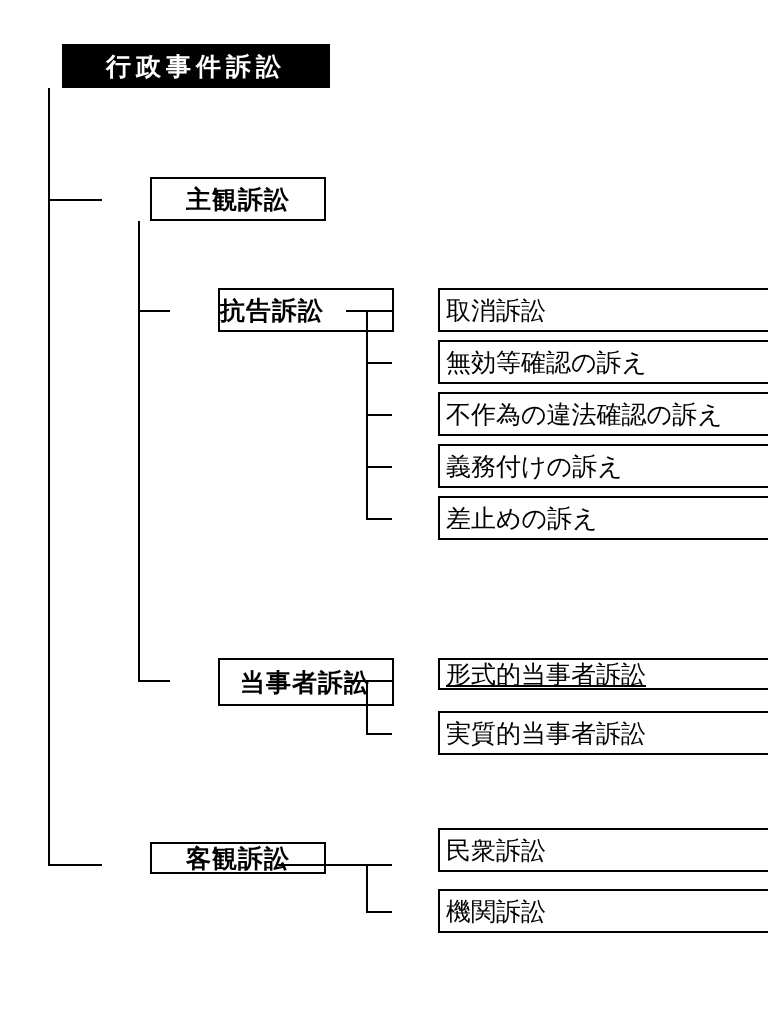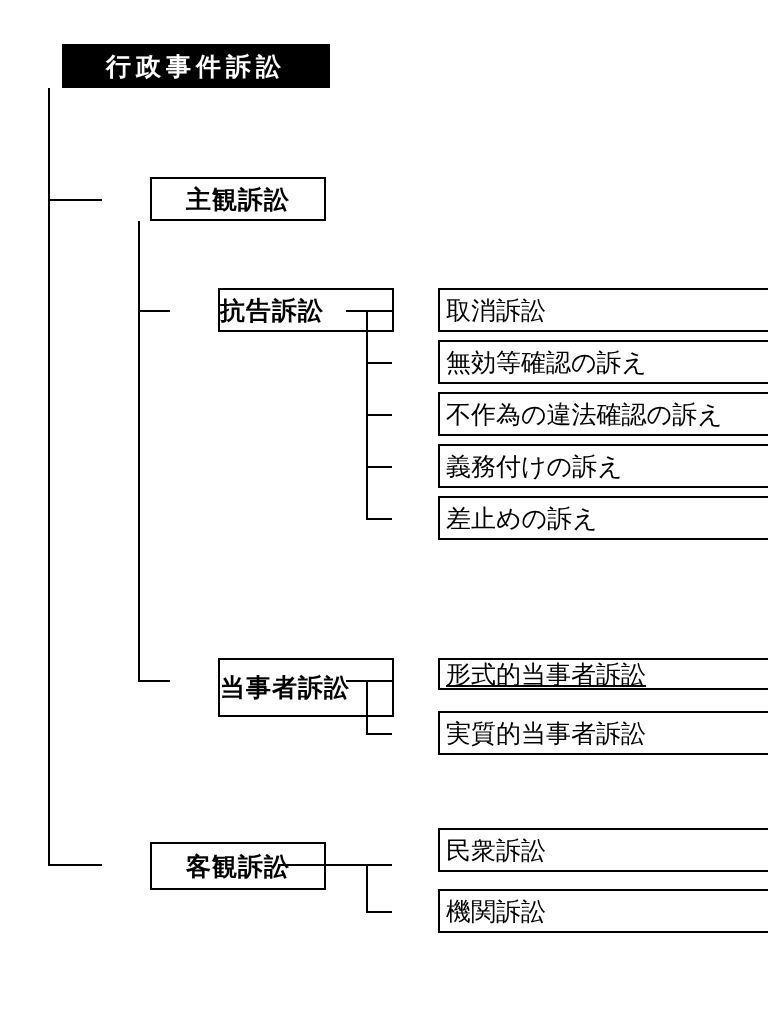--- a/index.html
+++ b/index.html
@@ -106,36 +106,36 @@
   <div class="node leaf" style="left:390px; top:392px; width:338px; height:44px;">
     <span>不作為の違法確認の訴え</span>
   </div>
   <div class="node leaf" style="left:390px; top:444px; width:338px; height:44px;">
     <span>義務付けの訴え</span>
   </div>
   <div class="node leaf" style="left:390px; top:496px; width:338px; height:44px;">
     <span>差止めの訴え</span>
   </div>
 
-  <div class="node level2" style="left:170px; top:658px; width:176px; height:59px;">
+  <div class="node level2" style="left:170px; top:658px; width:176px; height:48px;padding-left:20px;">
     <span>当事者訴訟</span>
   </div>
 
   <div class="line v" style="left:366px; top:680px; width:2px; height:54px;"></div>
   <div class="line h" style="left:346px; top:680px; width:46px; height:2px;"></div>
   <div class="line h" style="left:366px; top:733px; width:26px; height:2px;"></div>
 
   <div class="node leaf" style="left:390px; top:658px; width:338px; height:32px;text-decoration:underline;">
     <span>形式的当事者訴訟</span>
   </div>
   <div class="node leaf" style="left:390px; top:711px; width:338px; height:44px;">
     <span>実質的当事者訴訟</span>
   </div>
 
-  <div class="node level1" style="left:102px; top:842px; width:176px; height:48px;">
+  <div class="node level1" style="left:102px; top:842px; width:176px; height:32px;">
     <span>客観訴訟</span>
   </div>
 
   <div class="line v" style="left:366px; top:864px; width:2px; height:48px;"></div>
   <div class="line h" style="left:278px; top:864px; width:114px; height:2px;"></div>
   <div class="line h" style="left:366px; top:911px; width:26px; height:2px;"></div>
 
   <div class="node leaf" style="left:390px; top:828px; width:338px; height:44px;">
     <span>民衆訴訟</span>
   </div>

